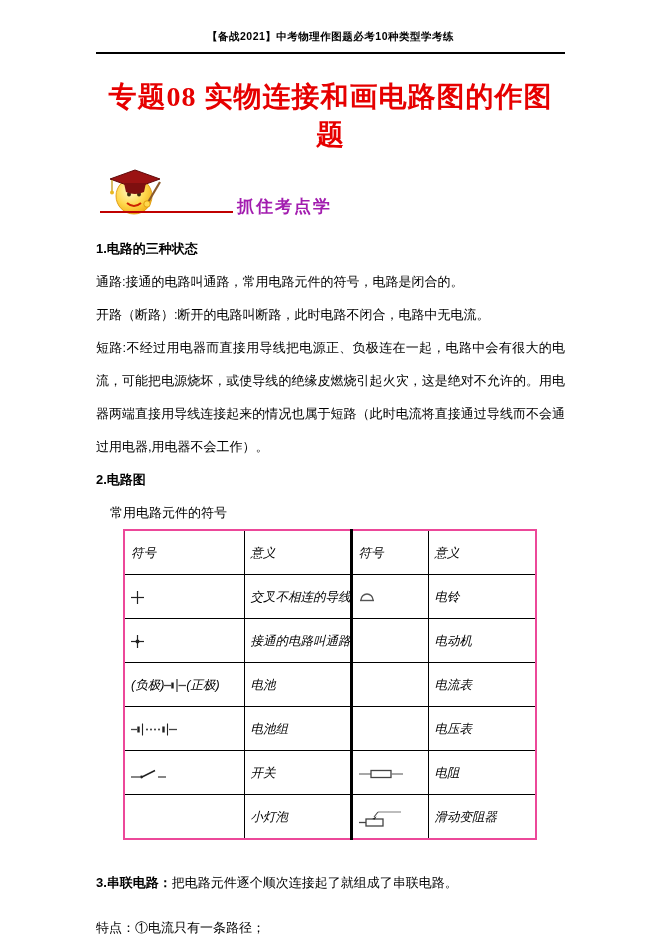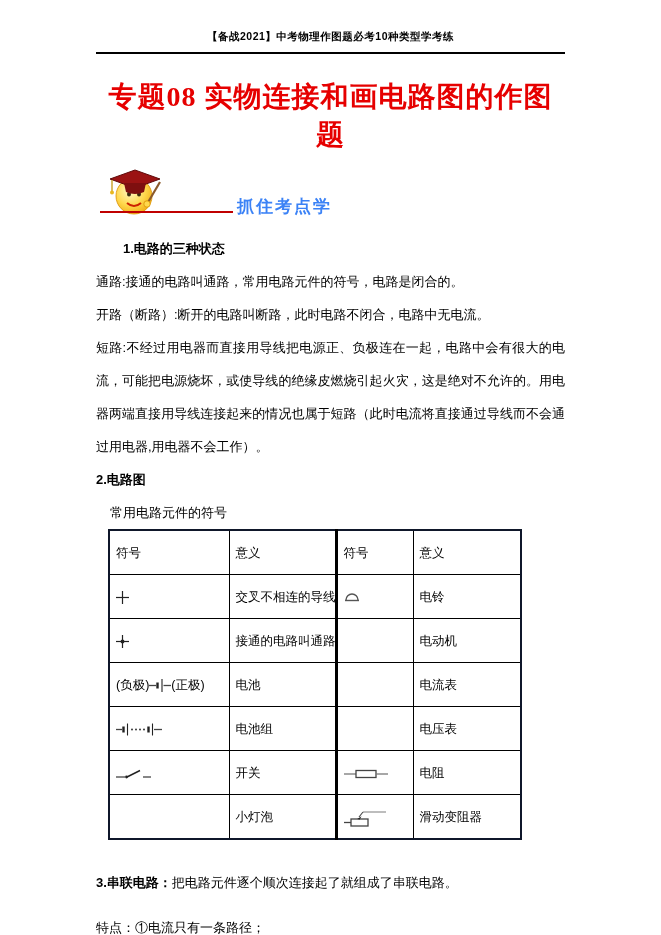--- a/index.html
+++ b/index.html
@@ -6,30 +6,30 @@
   body{width:661px;height:935px;overflow:hidden;font-family:"Liberation Sans",sans-serif;color:#000;}
   .page{width:661px;height:780px;box-sizing:border-box;padding:30px 96px 4px 96px;background:#fff;position:relative;}
 
   .doc-header{text-align:center;font-size:10.5px;font-weight:bold;padding-bottom:8px;border-bottom:2px solid #000;letter-spacing:.5px;}
 
   .title{margin:24px 0 0 0;text-align:center;font-family:"Liberation Serif",serif;font-weight:bold;font-size:28px;color:#e60000;letter-spacing:1px;}
 
   .badge{position:relative;height:56px;margin-top:10px;}
   .badge .mascot{position:absolute;left:6px;top:0;}
   .badge .rule{position:absolute;left:4px;bottom:7px;width:133px;height:2px;background:#c00000;}
-  .badge .badge-text{position:absolute;left:141px;bottom:2px;font-size:17px;font-weight:bold;color:#3b82f6;letter-spacing:2px;}
+  .badge .badge-text{position:absolute;left:141px;bottom:2px;font-size:17px;font-weight:bold;color:#a21caf;letter-spacing:2px;}
 
   .body-text{font-size:13px;line-height:33px;}
   p{margin:0;}
   .h-bold{font-weight:bold;}
-  .sec1{margin-top:12px;margin-left:27px;}
+  .sec1{margin-top:12px;}
   .justify{text-align:justify;}
   .indent{margin-left:14px;}
 
-  table.symtable{border-collapse:collapse;margin-left:12px;width:412px;table-layout:fixed;border:2px solid #0f172a;}
+  table.symtable{border-collapse:collapse;margin-left:27px;width:412px;table-layout:fixed;border:2px solid #ec4899;font-style:italic;}
   table.symtable th,table.symtable td{border:1px solid #000;font-size:12.5px;font-weight:normal;text-align:left;vertical-align:top;padding:6px 6px 4px 6px;height:38px;box-sizing:border-box;overflow:hidden;white-space:nowrap;}
   table.symtable col.c1{width:120px;} table.symtable col.c2{width:107px;}
   table.symtable col.c3{width:77px;}  table.symtable col.c4{width:108px;}
   table.symtable th:nth-child(3),table.symtable td:nth-child(3){border-left:3px solid #000;}
   .symcell{font-size:11.5px;}
   .symcell svg{display:inline-block;vertical-align:middle;}
 
   .sec3{margin-top:26px;}
   .feature{margin-top:12px;}
 </style>

